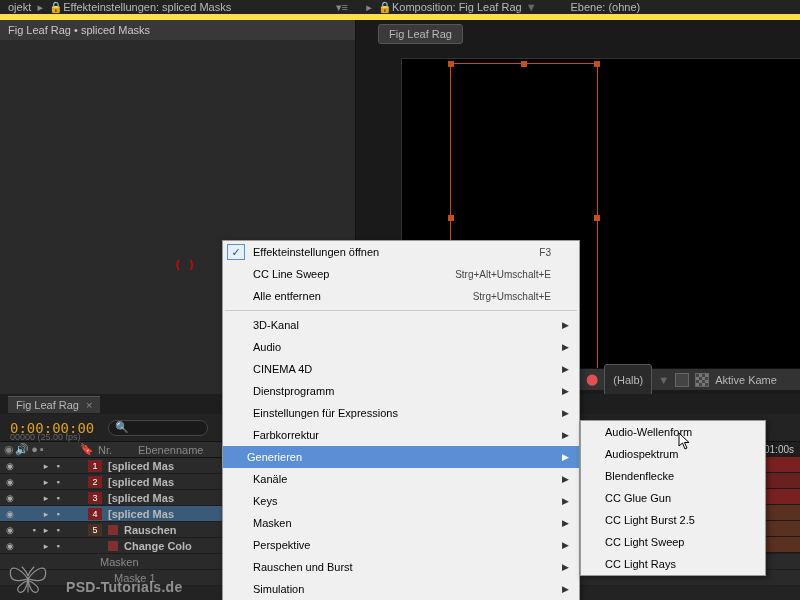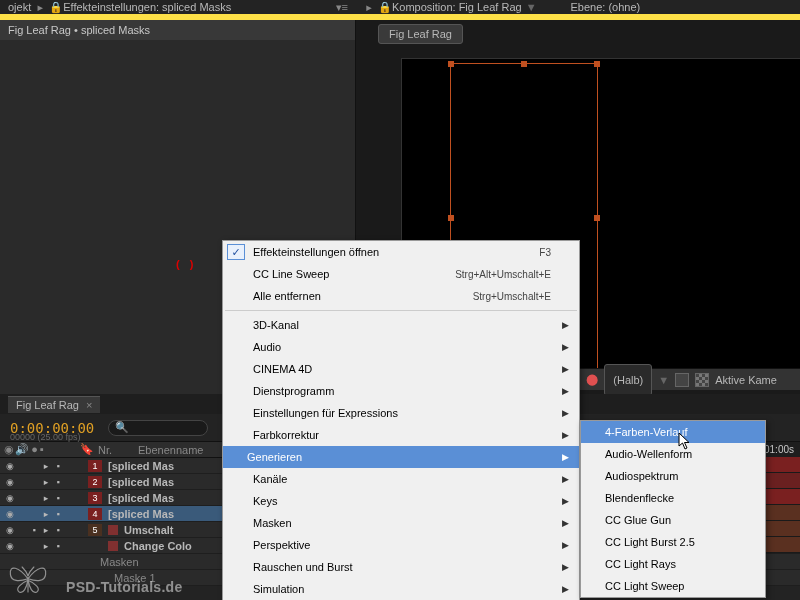--- a/index.html
+++ b/index.html
@@ -220,21 +220,21 @@
   <div class="layer-row">
     <div class="toggle-group">
         <span class="eye">◉</span>
         <span></span>
         <span>▪</span>
         <span>▸</span>
         <span>▪</span>
       </div>
     <div class="num-badge dim">5</div>
     <div class="color-swatch"></div>
-    <span class="layer-name">Umschalt</span>
+    <span class="layer-name">Rauschen</span>
   </div>
   <div class="layer-row">
     <div class="toggle-group">
         <span class="eye">◉</span>
         <span></span>
         <span></span>
         <span>▸</span>
         <span>▪</span>
       </div>
     <div class="num-badge dim" style="visibility:hidden;"></div>
@@ -322,43 +322,40 @@
       <span>Rauschen und Burst</span>
       <span class="cm-arrow">▶</span>
     </div>
   <div class="cm-item">
       <span>Simulation</span>
       <span class="cm-arrow">▶</span>
     </div>
 </div>
 
 <div class="submenu">
-  <div class="sm-item hover">
-      <span>4-Farben-Verlauf</span>
-    </div>
   <div class="sm-item">
       <span>Audio-Wellenform</span>
     </div>
   <div class="sm-item">
       <span>Audiospektrum</span>
     </div>
   <div class="sm-item">
       <span>Blendenflecke</span>
     </div>
   <div class="sm-item">
       <span>CC Glue Gun</span>
     </div>
   <div class="sm-item">
       <span>CC Light Burst 2.5</span>
     </div>
   <div class="sm-item">
+      <span>CC Light Sweep</span>
+    </div>
+  <div class="sm-item">
       <span>CC Light Rays</span>
-    </div>
-  <div class="sm-item">
-      <span>CC Light Sweep</span>
     </div>
 </div>
 
 <div class="cursor">
   <svg width="16" height="18" viewBox="0 0 16 18">
       <path d="M1 1 L1 14 L4.5 11 L7 17 L9 16 L6.5 10.5 L11 10.5 Z" fill="#fff" stroke="#000" stroke-width="1"></path>
     </svg>
 </div>
 
 <div class="watermark">

